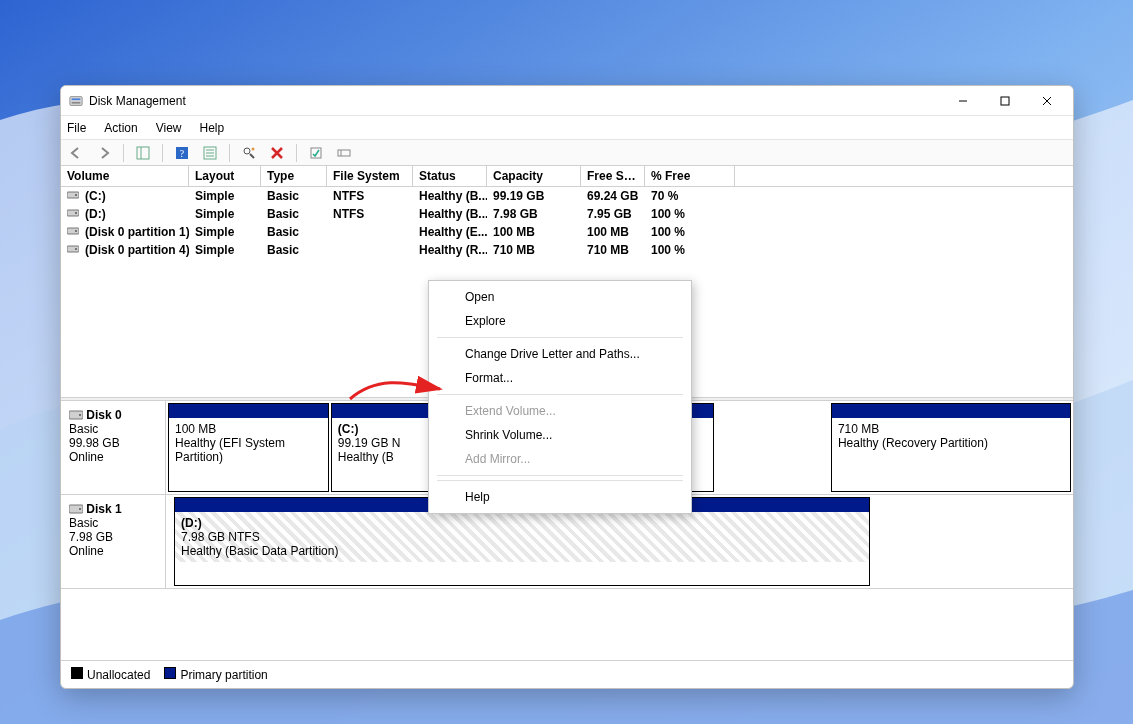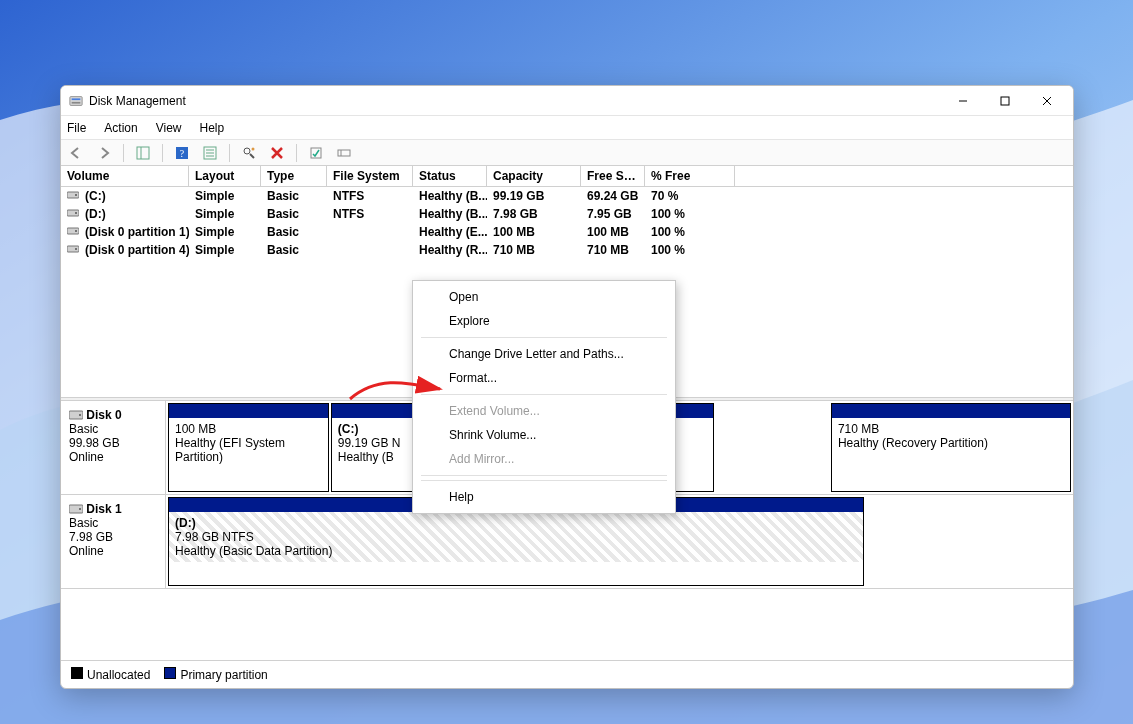--- a/index.html
+++ b/index.html
@@ -66,21 +66,21 @@
   .part .pname { font-weight:600; }
 
   .legend { height: 28px; display:flex; align-items:center; gap: 14px; padding: 0 10px;
     border-top: 1px solid #d0d0d0; }
   .lswatch { width: 12px; height: 12px; border:1px solid #000; display:inline-block; margin-right: 4px;}
   .lblack { background:#000; }
   .lblue { background:#001a8c; }
 
   
   .ctxmenu {
-    position: absolute; left: 412px; top: 280px; width: 264px;
+    position: absolute; left: 428px; top: 280px; width: 264px;
     background: #fff; border: 1px solid #c8c8c8; box-shadow: 2px 3px 10px rgba(0,0,0,0.25);
     z-index: 50; padding: 4px 0;
   }
   .ctxitem { padding: 5px 18px 5px 36px; font-size: 12px; cursor: default; position:relative;}
   .ctxitem.disabled { color: #9b9b9b; }
   .ctxsep { height: 1px; background: #e0e0e0; margin: 4px 8px; }
 
   
   .arrow { position: absolute; left: 348px; top: 367px; width: 100px; height: 40px; z-index: 60; pointer-events:none;}
 
@@ -311,21 +311,21 @@
           </div>
           <div class="part" style="flex: 1.5 1 0%;">
             <div class="bluebar"></div>
             <div class="pbody">
               <div>710 MB</div>
               <div>Healthy (Recovery Partition)</div>
             </div>
           </div>
         </div>
       </div>
-      <div class="disk-row" style="height: 94px;">
+      <div class="disk-row" style="height: 94px; gap: 6px;">
         <div class="disk-label">
           <div class="dname"><svg width="14" height="12" viewBox="0 0 14 12" style="vertical-align:-2px">
               <rect x="0" y="2" width="14" height="8" rx="1" fill="#d0d0d0" stroke="#777"></rect>
               <circle cx="11" cy="6" r="1" fill="#555"></circle>
             </svg> Disk 1</div>
           <div>Basic</div>
           <div>7.98 GB</div>
           <div>Online</div>
         </div>
         <div class="disk-parts" style="max-width: 700px;">

